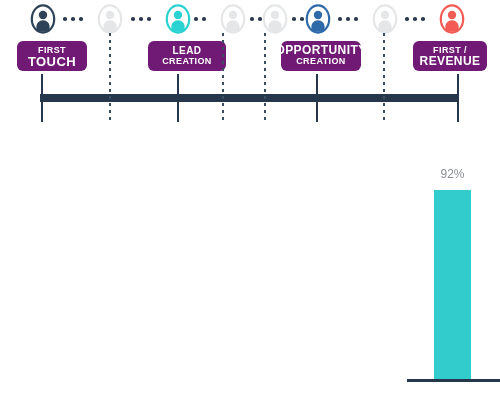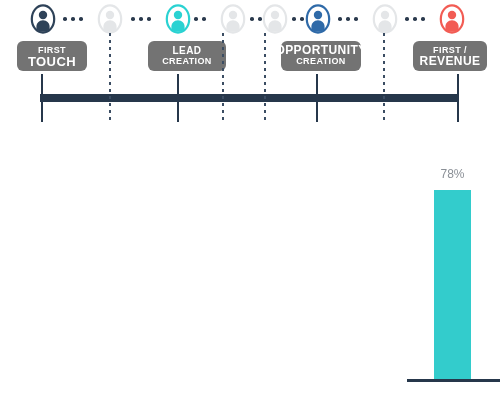--- a/index.html
+++ b/index.html
@@ -55,21 +55,21 @@
     height: 3.5px;
     border-radius: 50%;
     background: #2b3a4d;
     margin-right: 4.5px;
   }
   .dot-group .dot:last-child { margin-right: 0; }
 
   
   .pill {
     position: absolute;
-    background: #737373;
+    background: #701a75;
     border-radius: 6px;
     color: #ffffff;
     text-align: center;
     display: flex;
     flex-direction: column;
     align-items: center;
     justify-content: center;
     letter-spacing: 0.4px;
     font-weight: bold;
     box-sizing: border-box;
@@ -246,18 +246,18 @@
       <div class="tick-solid" style="left: 457px; top: 74px; height: 48px;"></div>
       <div class="tick-dashed" style="left: 109px; top: 33px; height: 89px;"></div>
       <div class="tick-dashed" style="left: 222px; top: 33px; height: 89px;"></div>
       <div class="tick-dashed" style="left: 264px; top: 33px; height: 89px;"></div>
       <div class="tick-dashed" style="left: 383px; top: 33px; height: 89px;"></div>
     </div>
 
   <div class="chart-area">
     <div id="chart-layer">
         <div class="chart-bar" style="left: 434px; top: 40px; width: 37px; height: 189px; background: rgb(51, 204, 204);"></div>
-        <div class="chart-value-label" style="left: 425px; top: 17px; width: 55px; color: rgb(138, 143, 150);">78%</div>
+        <div class="chart-value-label" style="left: 425px; top: 17px; width: 55px; color: rgb(138, 143, 150);">92%</div>
         <div class="chart-baseline" style="left: 407px; top: 229px; width: 93px; height: 3px; background: rgb(38, 55, 75);"></div>
       </div>
   </div>
 
 </div>
 
 </body></html>

